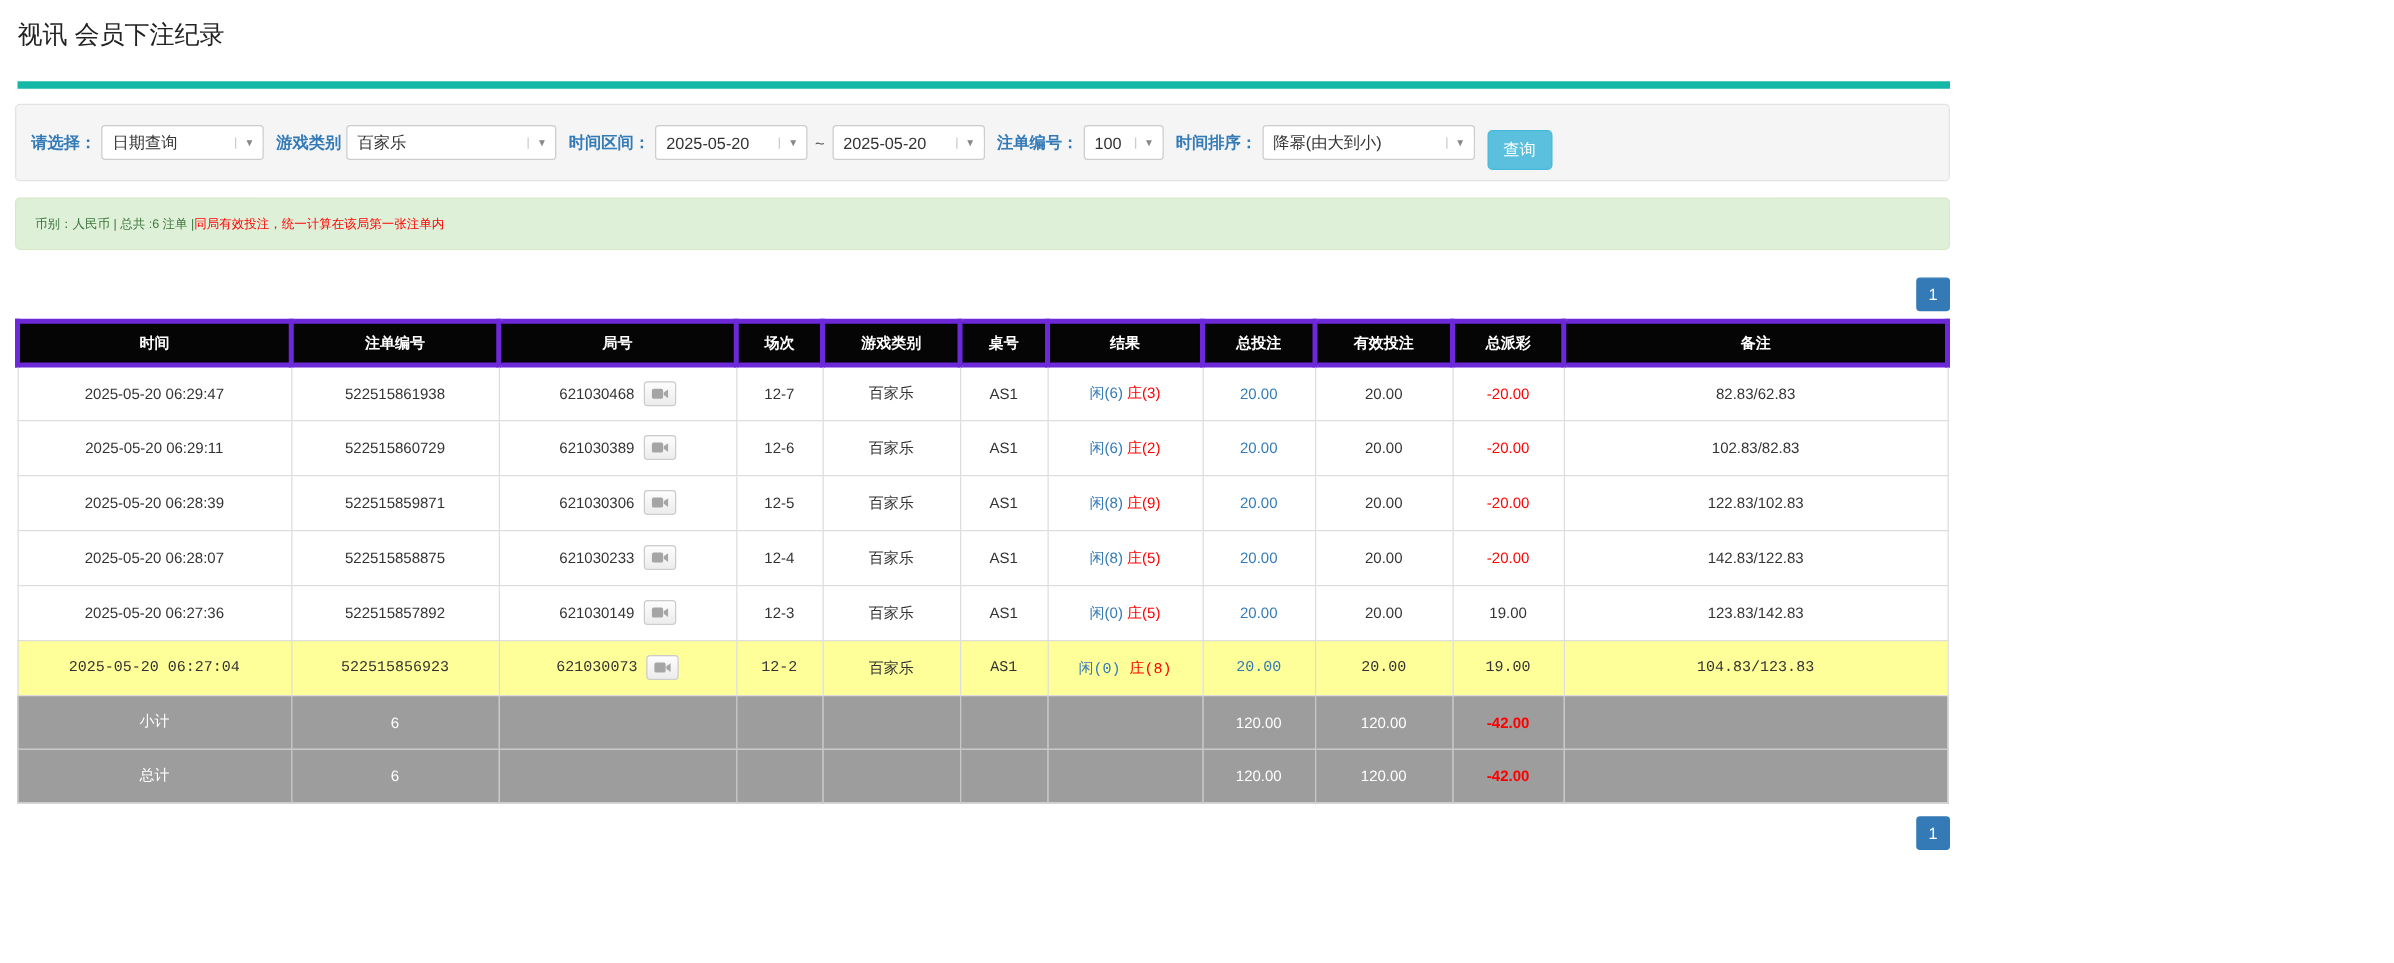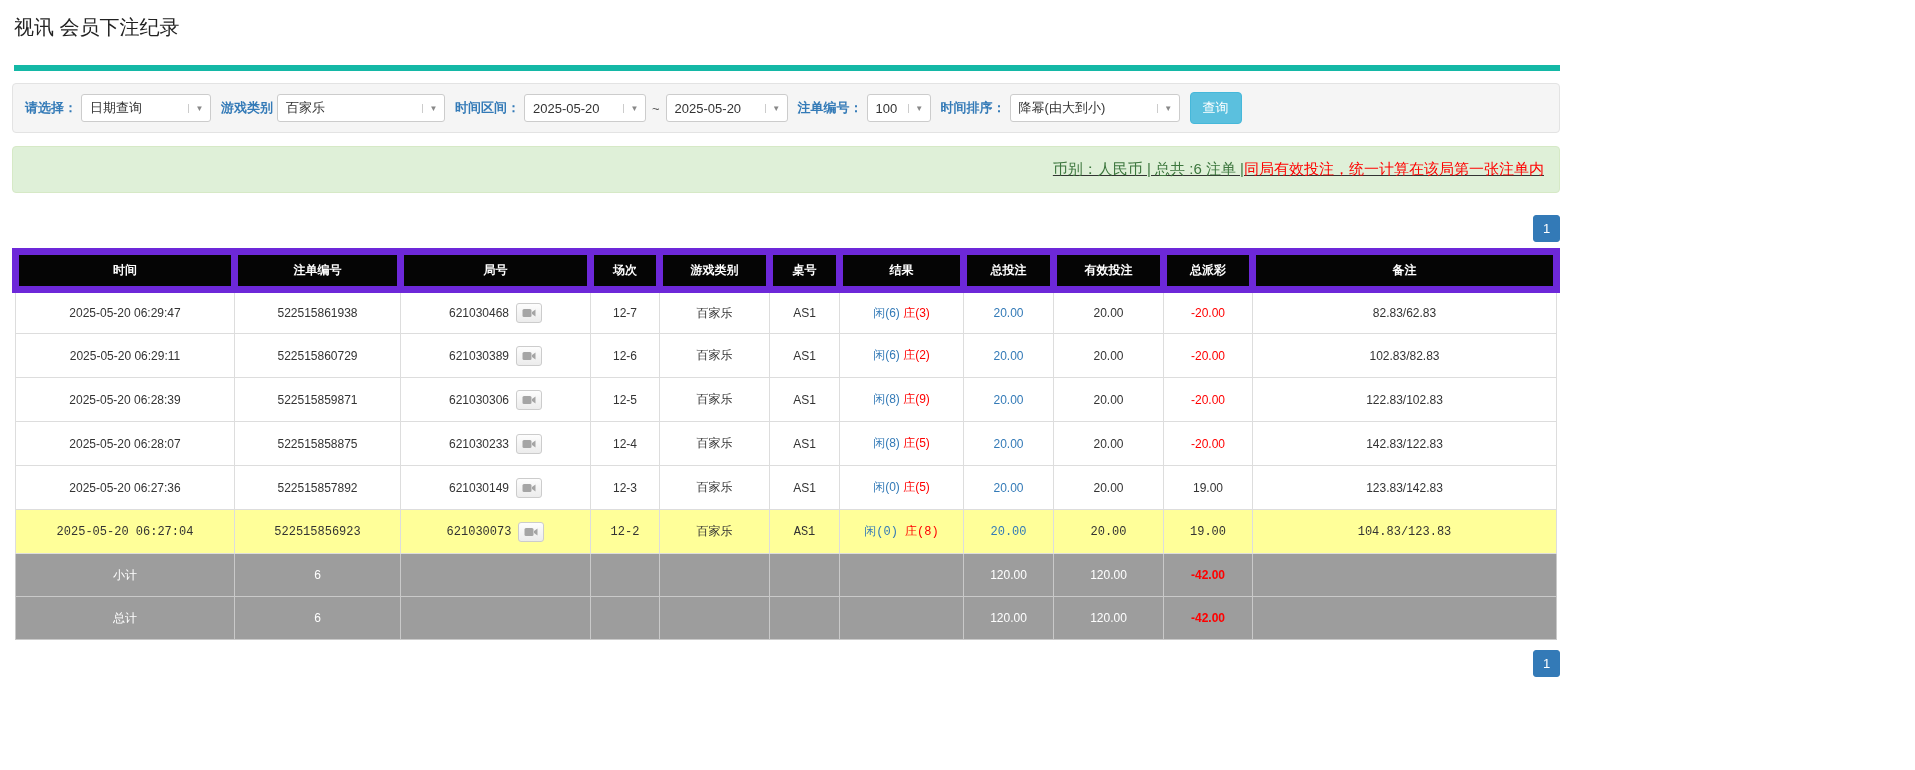--- a/index.html
+++ b/index.html
@@ -70,33 +70,33 @@
   .search-btn {
     margin-left: 10px;
     background: #5bc0de;
     border: 1px solid #46b8da;
     color: #fff;
     font-size: 13px;
     padding: 6px 12px;
     border-radius: 4px;
     cursor: pointer;
     font-family: inherit;
+    margin-top: 12px;
   }
   
   .summary-bar {
     margin-top: 13px;
     background: #dff0d8;
     border: 1px solid #d6e9c6;
     border-radius: 4px;
     padding: 13px 15px;
     display: flex;
-    justify-content: flex-end;
-    align-items: center;
-    font-size: 15px;
-    text-decoration: underline;
+    justify-content: flex-start;
+    align-items: center;
+    font-size: 10px;
   }
   .summary-left { color: #3c763d; }
   .summary-right { color: #ff0000; }
   
   .pagination { text-align: right; margin: 22px 0 6px 0; }
   .pagination.bottom { margin: 10px 0 0 0; }
   .page-btn {
     min-width: 27px;
     height: 27px;
     background: #337ab7;
@@ -113,21 +113,21 @@
     border-collapse: collapse;
     table-layout: fixed;
     font-size: 12px;
     margin-top: 2px;
   }
   thead th {
     background: #050505;
     color: #fff;
     font-weight: bold;
     padding: 7px 4px;
-    border: 7px solid #6d28d9;
+    border: 4px solid #6d28d9;
     text-align: center;
   }
   tbody td {
     border: 1px solid #ddd;
     padding: 0 4px;
     height: 44px;
     text-align: center;
     color: #333;
     background: #fff;
   }

